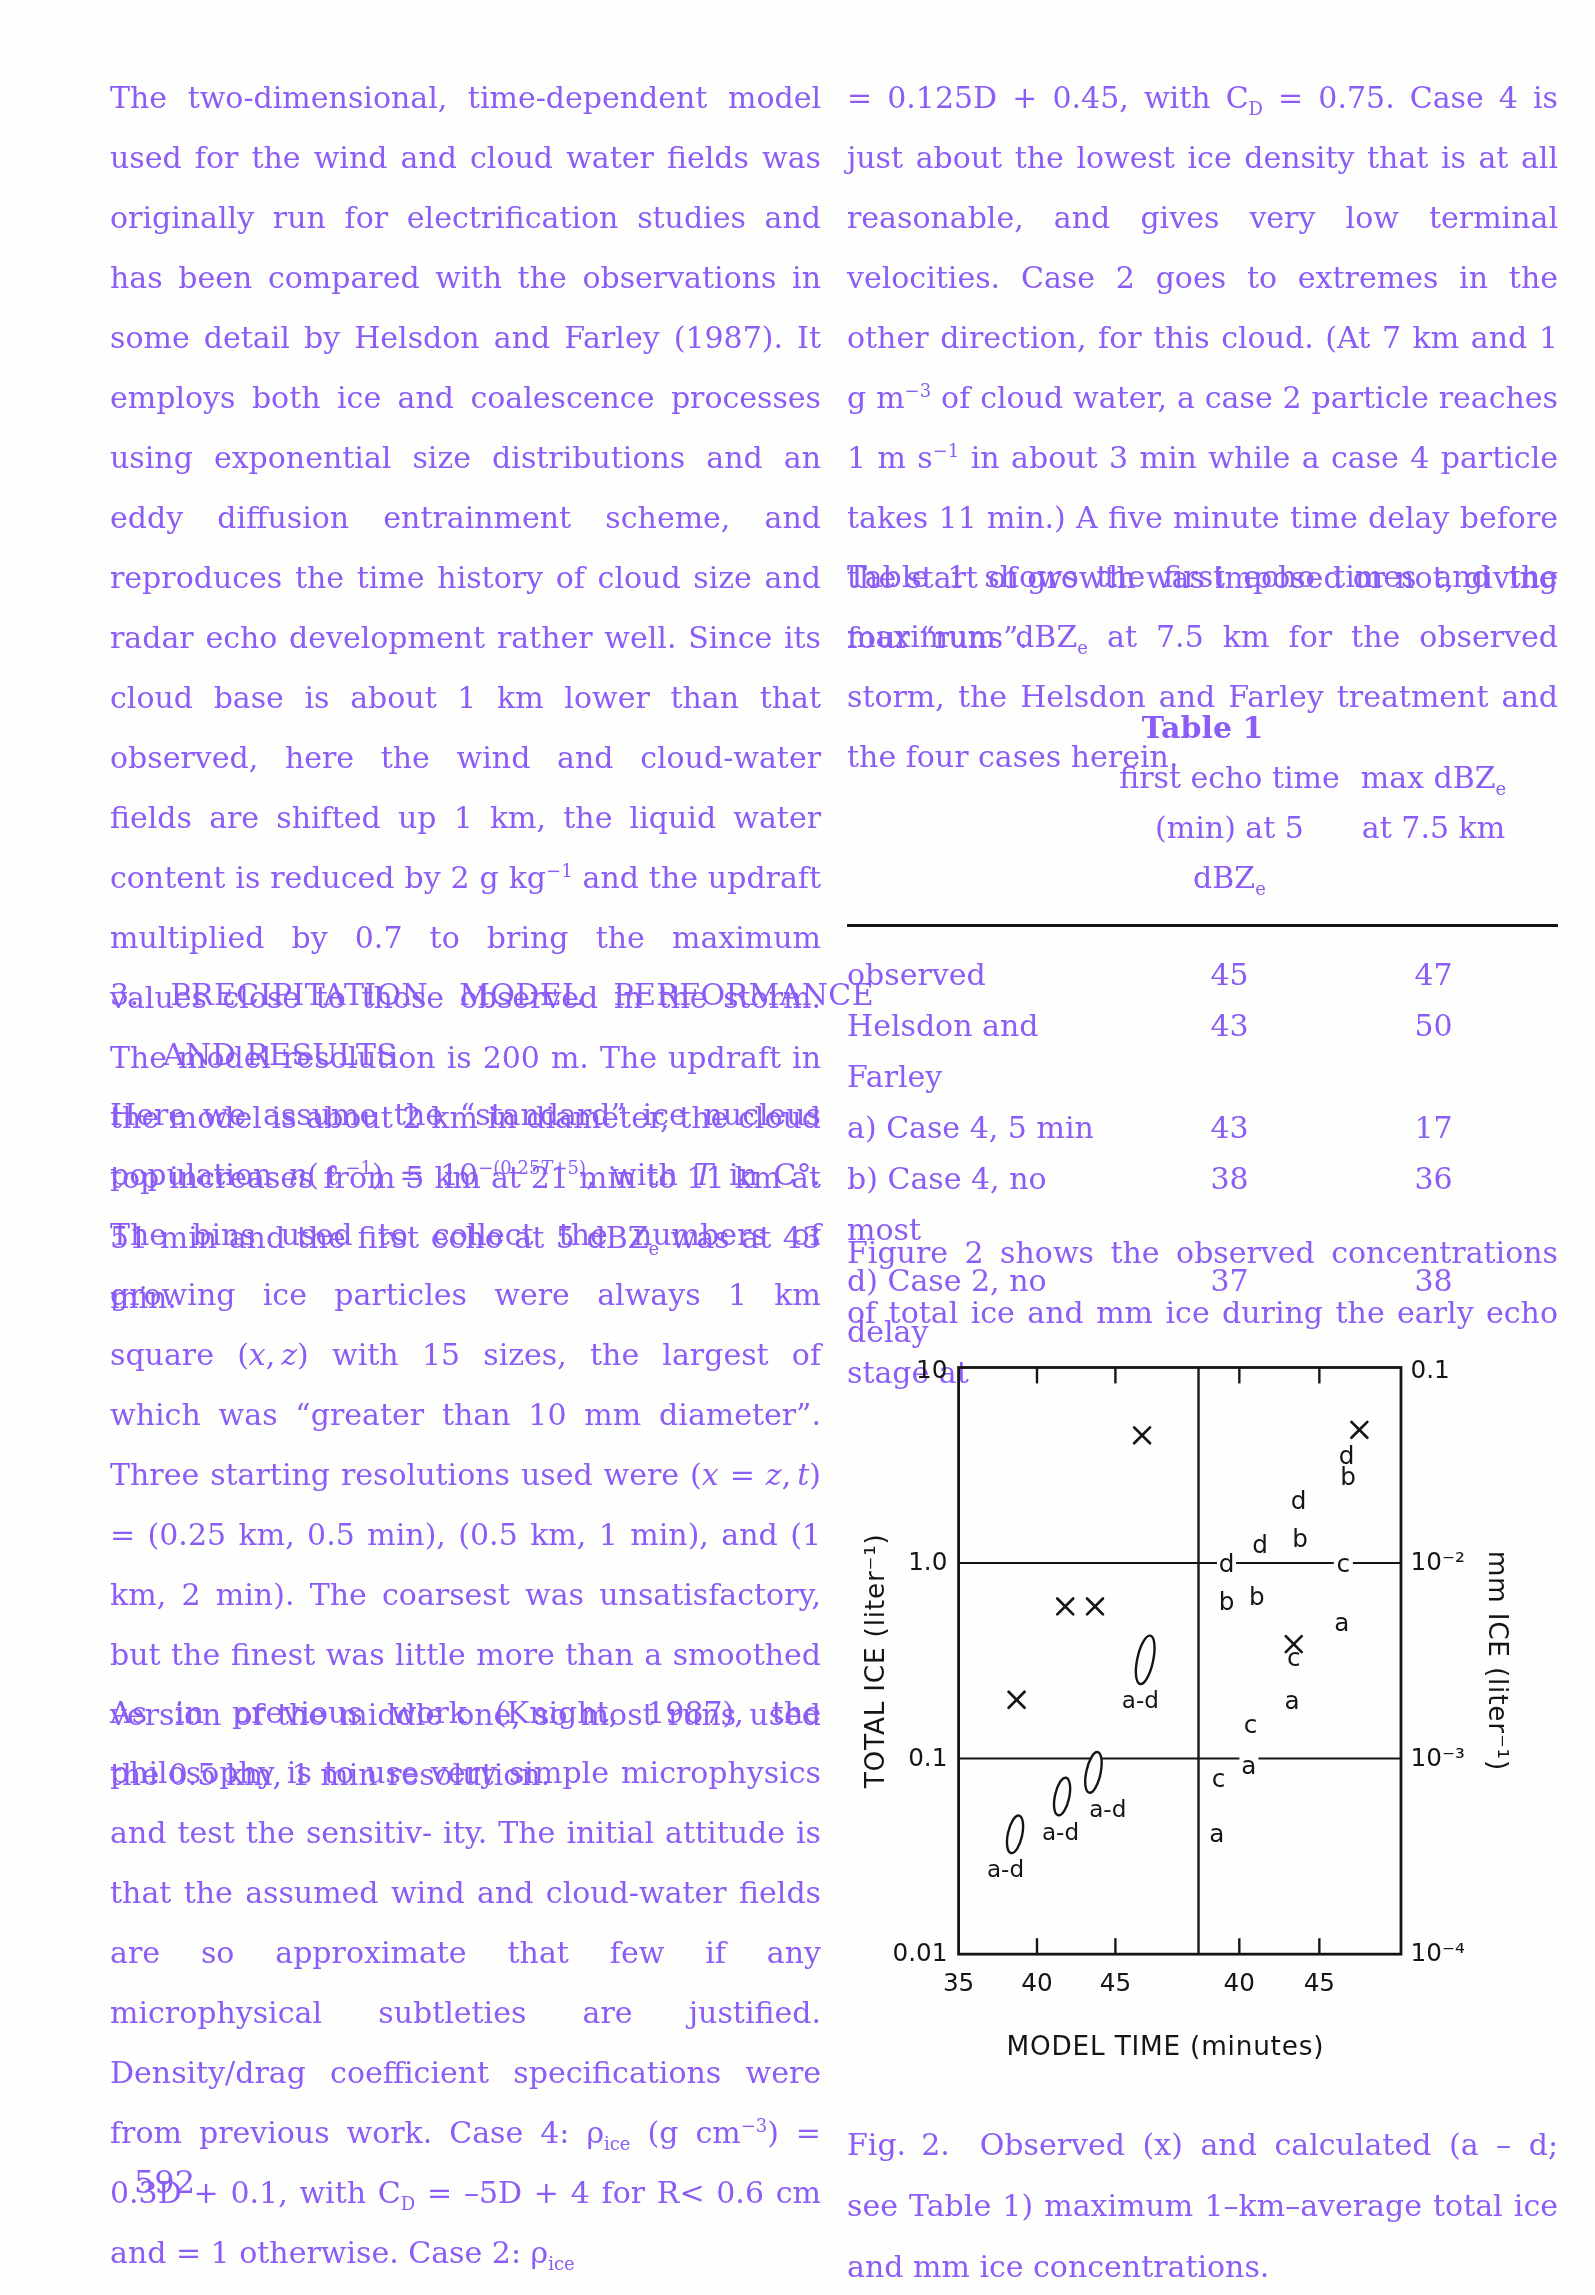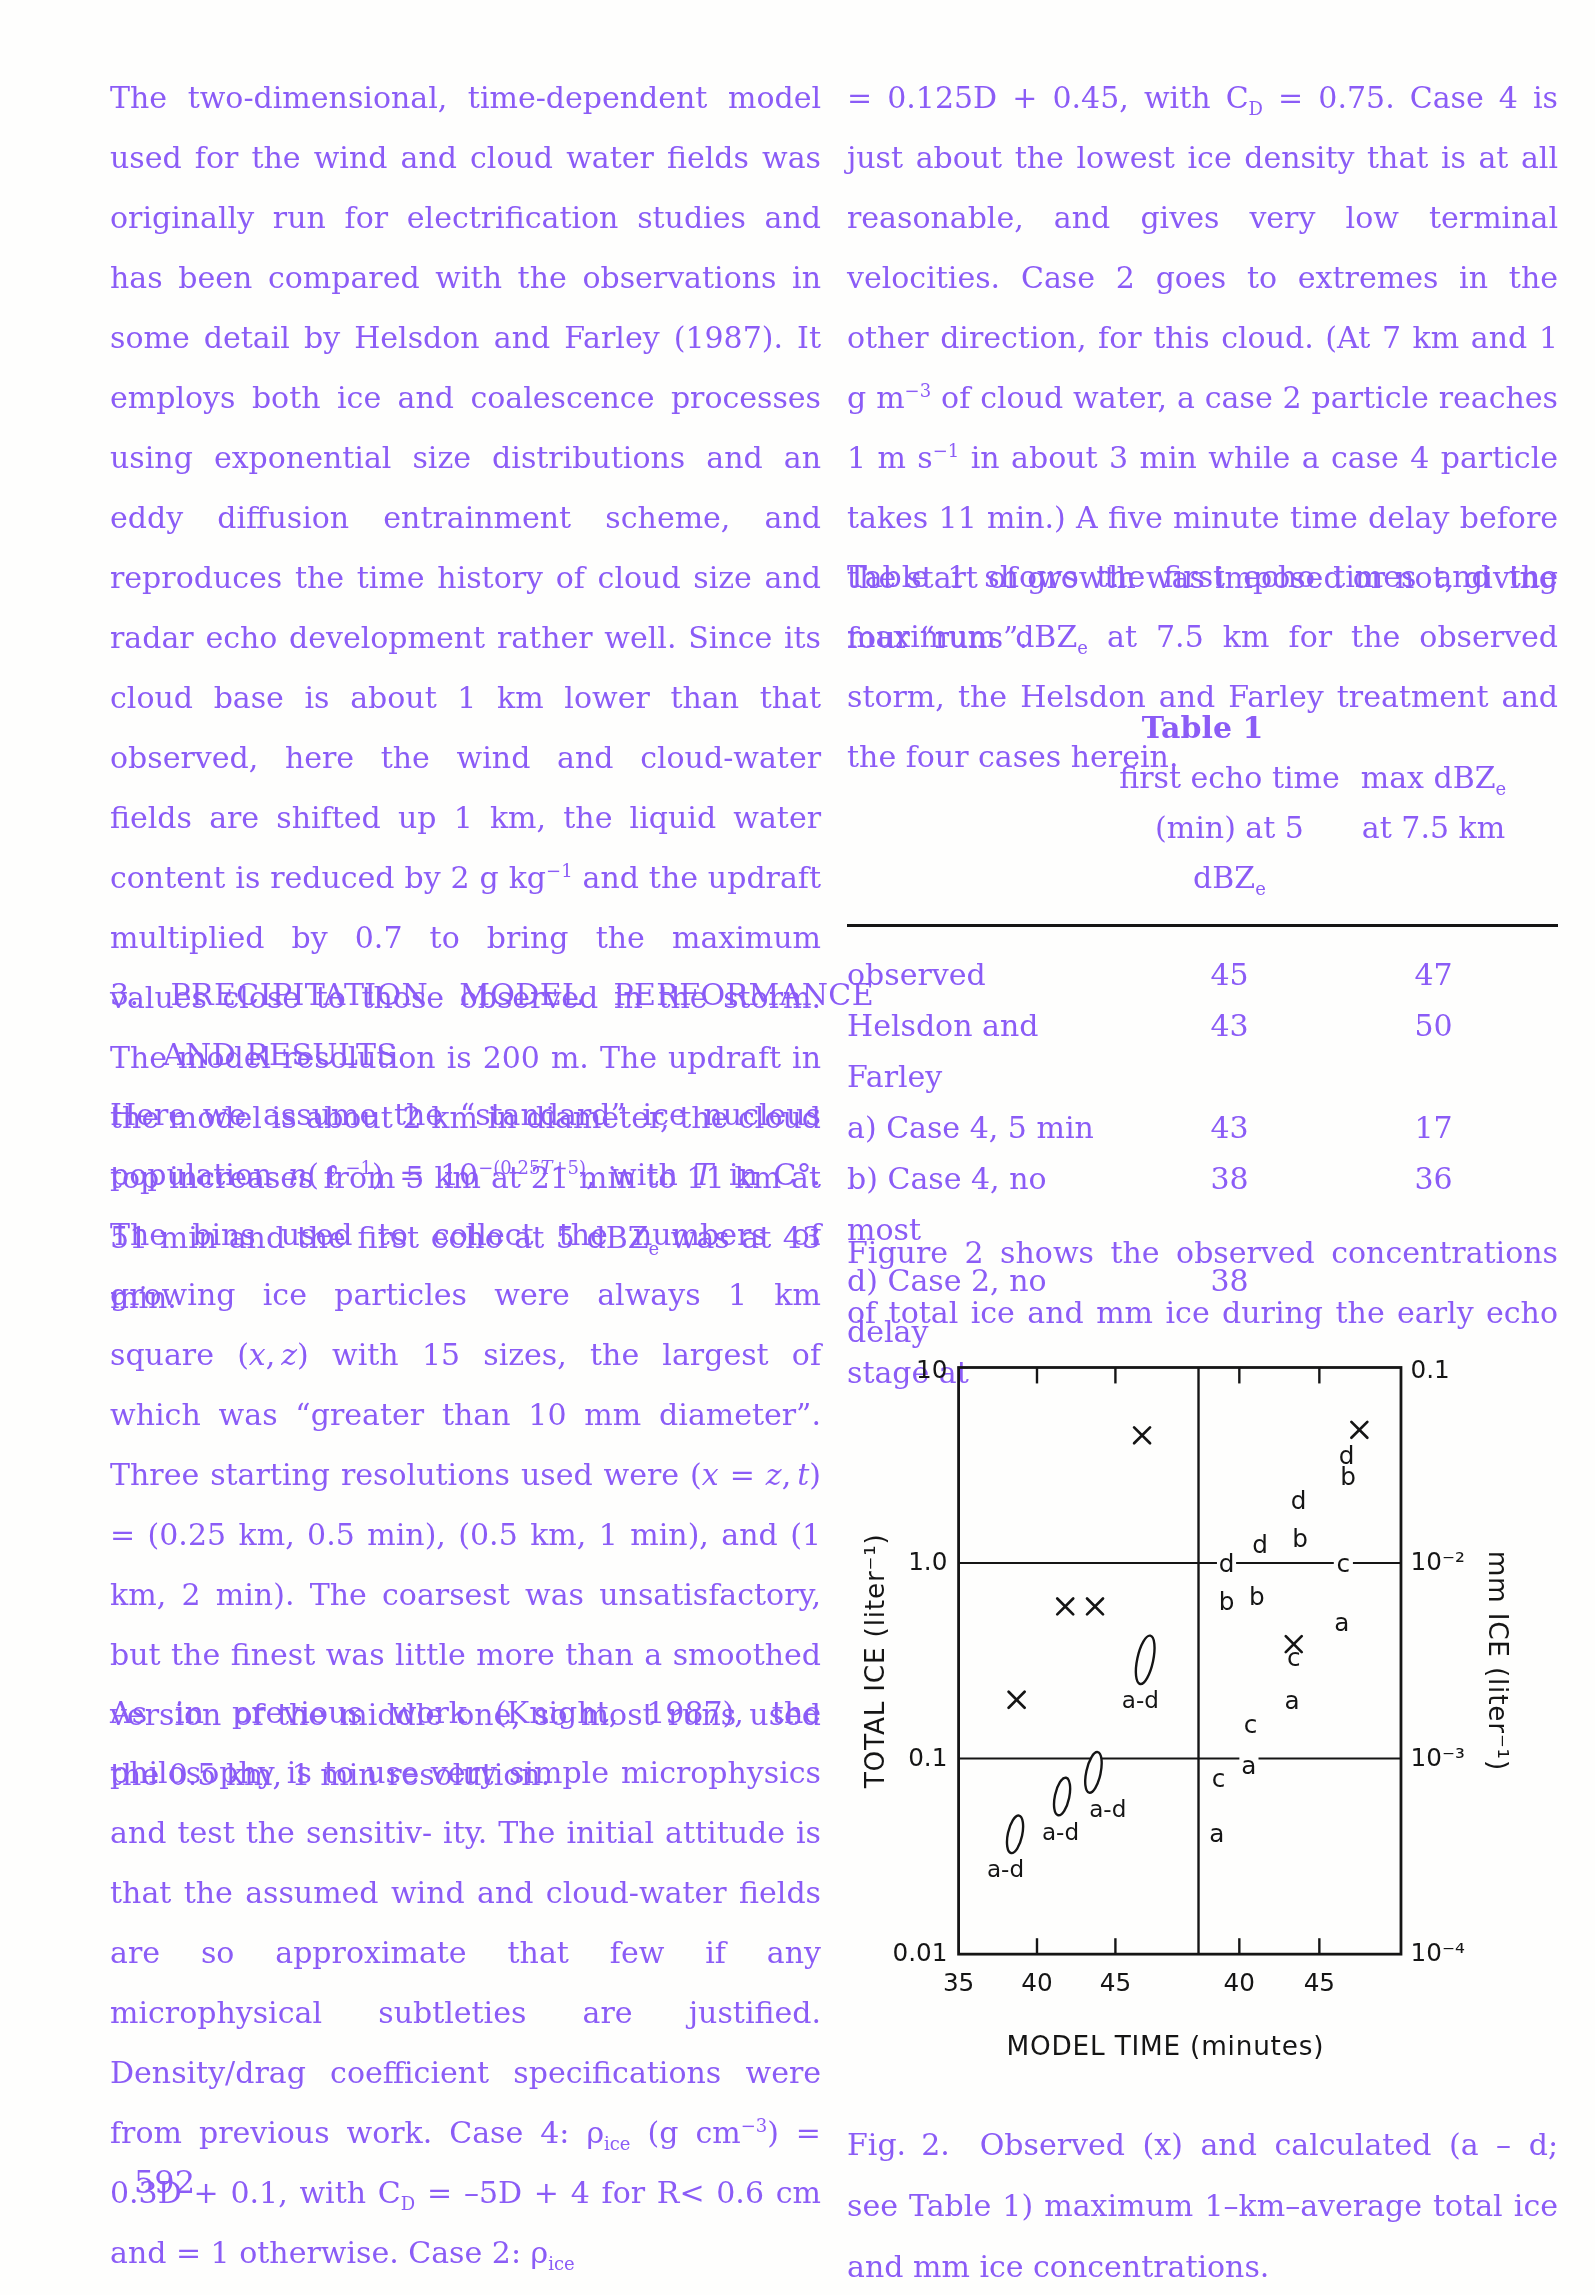--- a/index.html
+++ b/index.html
@@ -76,20 +76,21 @@
         <div class="c2">43</div>
         <div class="c3">17</div>
       </div>
       <div class="tbl-grid tbl-rows">
         <div class="c1">b) Case 4, no most</div>
         <div class="c2">38</div>
         <div class="c3">36</div>
       </div>
       <div class="tbl-grid tbl-rows">
         <div class="c1">d) Case 2, no delay</div>
+        <div class="c2">37</div>
         <div class="c3">38</div>
       </div>
     </div>
 
     <div class="blk body-text" style="top:1155px">Figure 2 shows the observed concentrations of total ice and mm ice during the early echo stage at</div>
 
     <div id="fig2-wrap">
       <svg id="fig2-svg" width="711" height="766" viewBox="0 0 892 960">
           <rect x="140" y="34" width="555" height="736" fill="none" stroke="#151515" stroke-width="3.5"></rect>
           <line x1="441" y1="34" x2="441" y2="770" stroke="#151515" stroke-width="3"></line>

